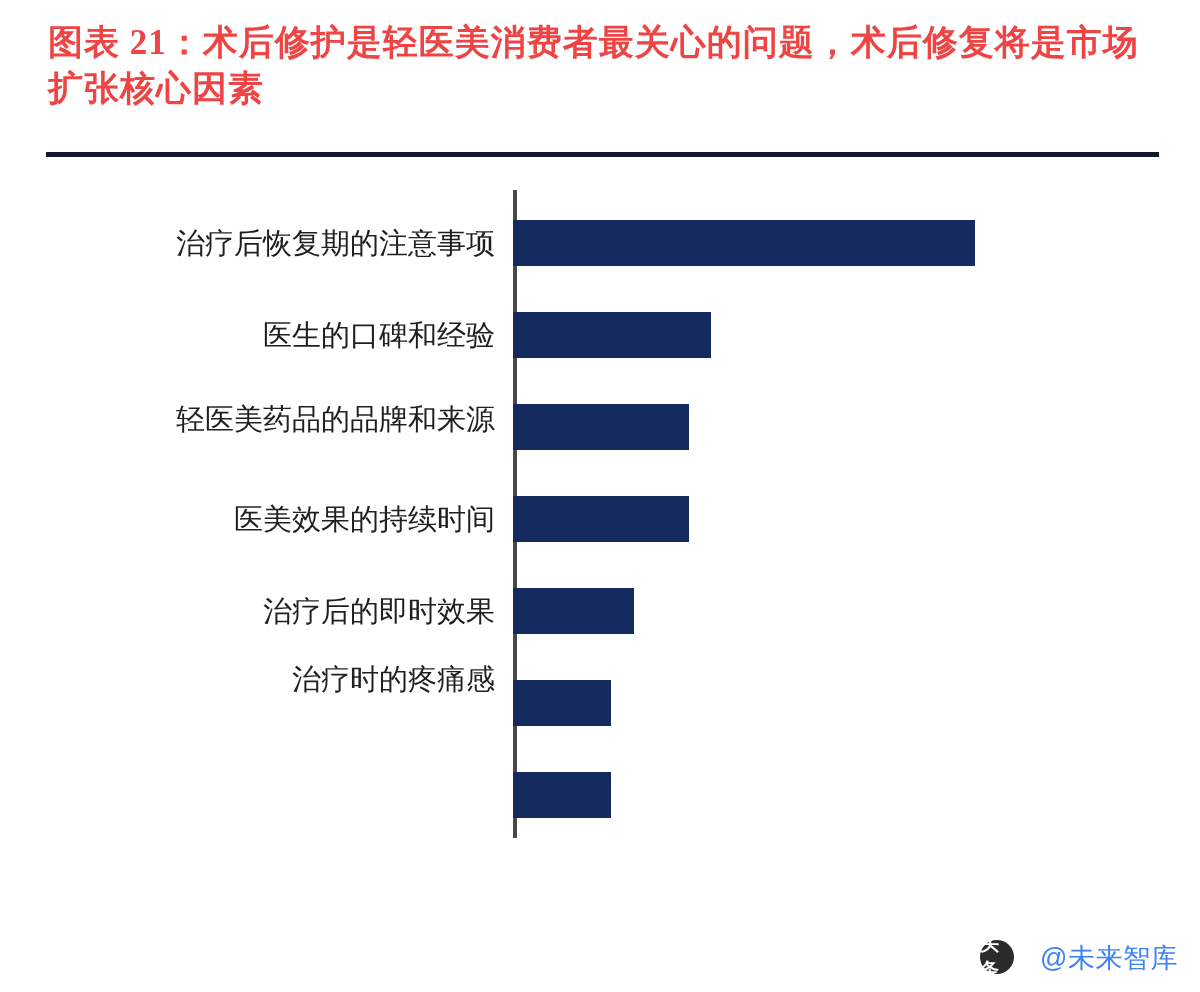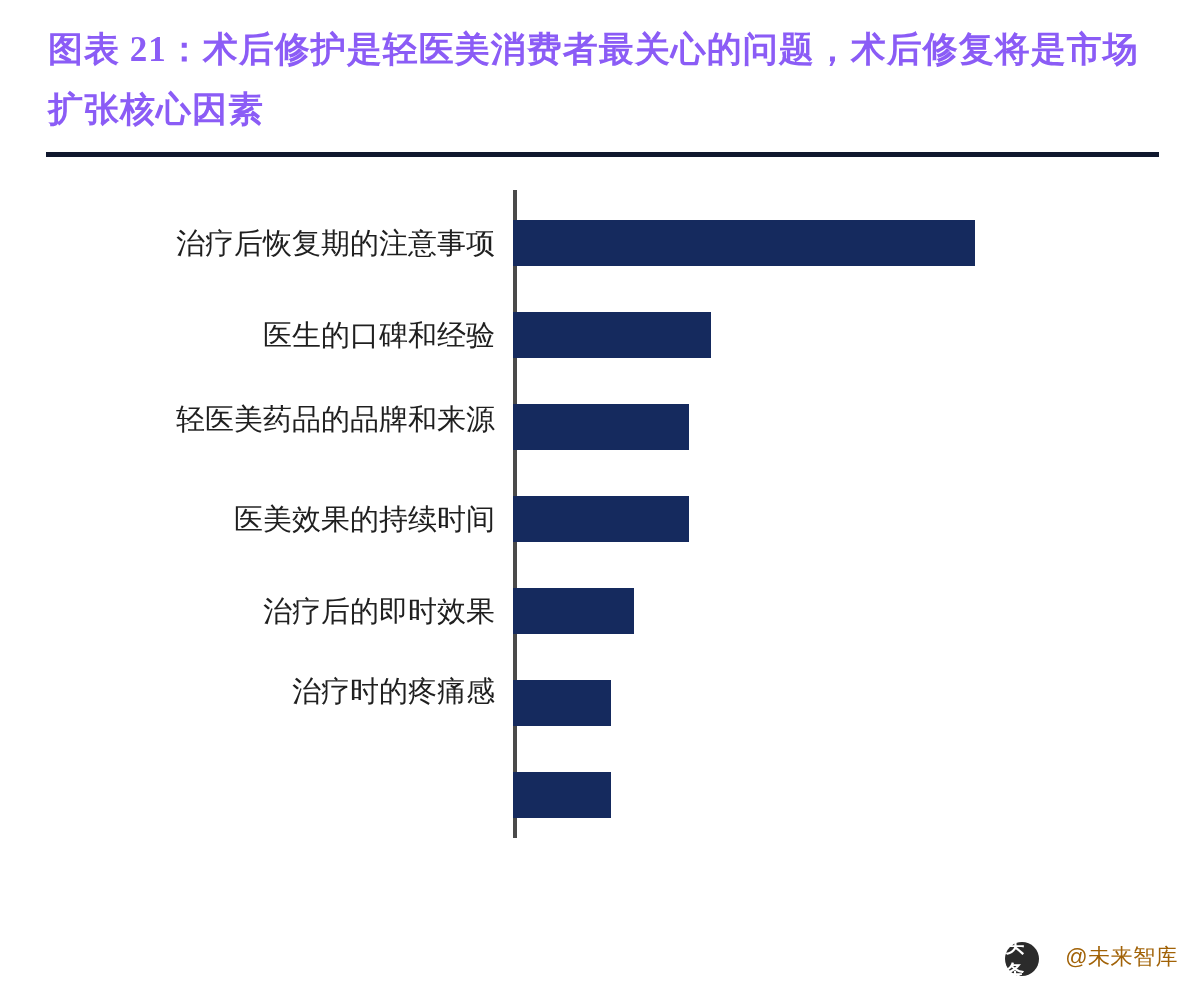--- a/index.html
+++ b/index.html
@@ -27,23 +27,23 @@
   .title-block {
     position: absolute;
     left: 48px;
     top: 20px;
     width: 1110px;
   }
   .title-text {
     font-family: "Liberation Serif", "DejaVu Serif", serif;
     font-weight: bold;
     font-size: 35px;
-    line-height: 60px;
+    line-height: 46px;
     letter-spacing: 1px;
-    color: #8b5cf6;
+    color: #ef4444;
     white-space: pre-wrap;
   }
   .title-rule {
     position: absolute;
     left: 46px;
     top: 152px;
     width: 1113px;
     height: 5px;
     background: #10182e;
   }
@@ -114,22 +114,22 @@
     background: #2b2b2b;
     color: #ffffff;
     font-size: 19px;
     font-weight: bold;
     display: flex;
     align-items: center;
     justify-content: center;
     font-family: "Liberation Sans", sans-serif;
   }
   .wm-text {
-    font-size: 22px;
-    color: #a16207;
+    font-size: 27px;
+    color: #3b82f6;
     font-family: "Liberation Sans", sans-serif;
     letter-spacing: 0.5px;
   }
 </style>
 </head>
 <body>
 
 <div class="page">
 
   <div class="title-block">
@@ -138,21 +138,21 @@
   <div class="title-rule"></div>
 
   <div class="chart-wrap">
 
     <div class="cat-labels">
       <div class="cat-label" style="top: 128px;">医生的口碑和经验</div>
       <div class="cat-label" style="top: 36px;">治疗后恢复期的注意事项</div>
       <div class="cat-label" style="top: 212px;">轻医美药品的品牌和来源</div>
       <div class="cat-label" style="top: 312px;">医美效果的持续时间</div>
       <div class="cat-label" style="top: 404px;">治疗后的即时效果</div>
-      <div class="cat-label" style="top: 484px;">治疗时的疼痛感</div>
+      <div class="cat-label" style="top: 472px;">治疗时的疼痛感</div>
     </div>
 
     <div class="plot">
       <div class="axis-y"></div>
       <div class="bar" style="top: 30px; width: 461.773px; background: rgb(21, 42, 94);"></div>
       <div class="bar" style="top: 122px; width: 197.623px; background: rgb(21, 42, 94);"></div>
       <div class="bar" style="top: 214px; width: 176.1px; background: rgb(21, 42, 94);"></div>
       <div class="bar" style="top: 306px; width: 176.1px; background: rgb(21, 42, 94);"></div>
       <div class="bar" style="top: 398px; width: 121.313px; background: rgb(21, 42, 94);"></div>
       <div class="bar" style="top: 490px; width: 97.8333px; background: rgb(21, 42, 94);"></div>

